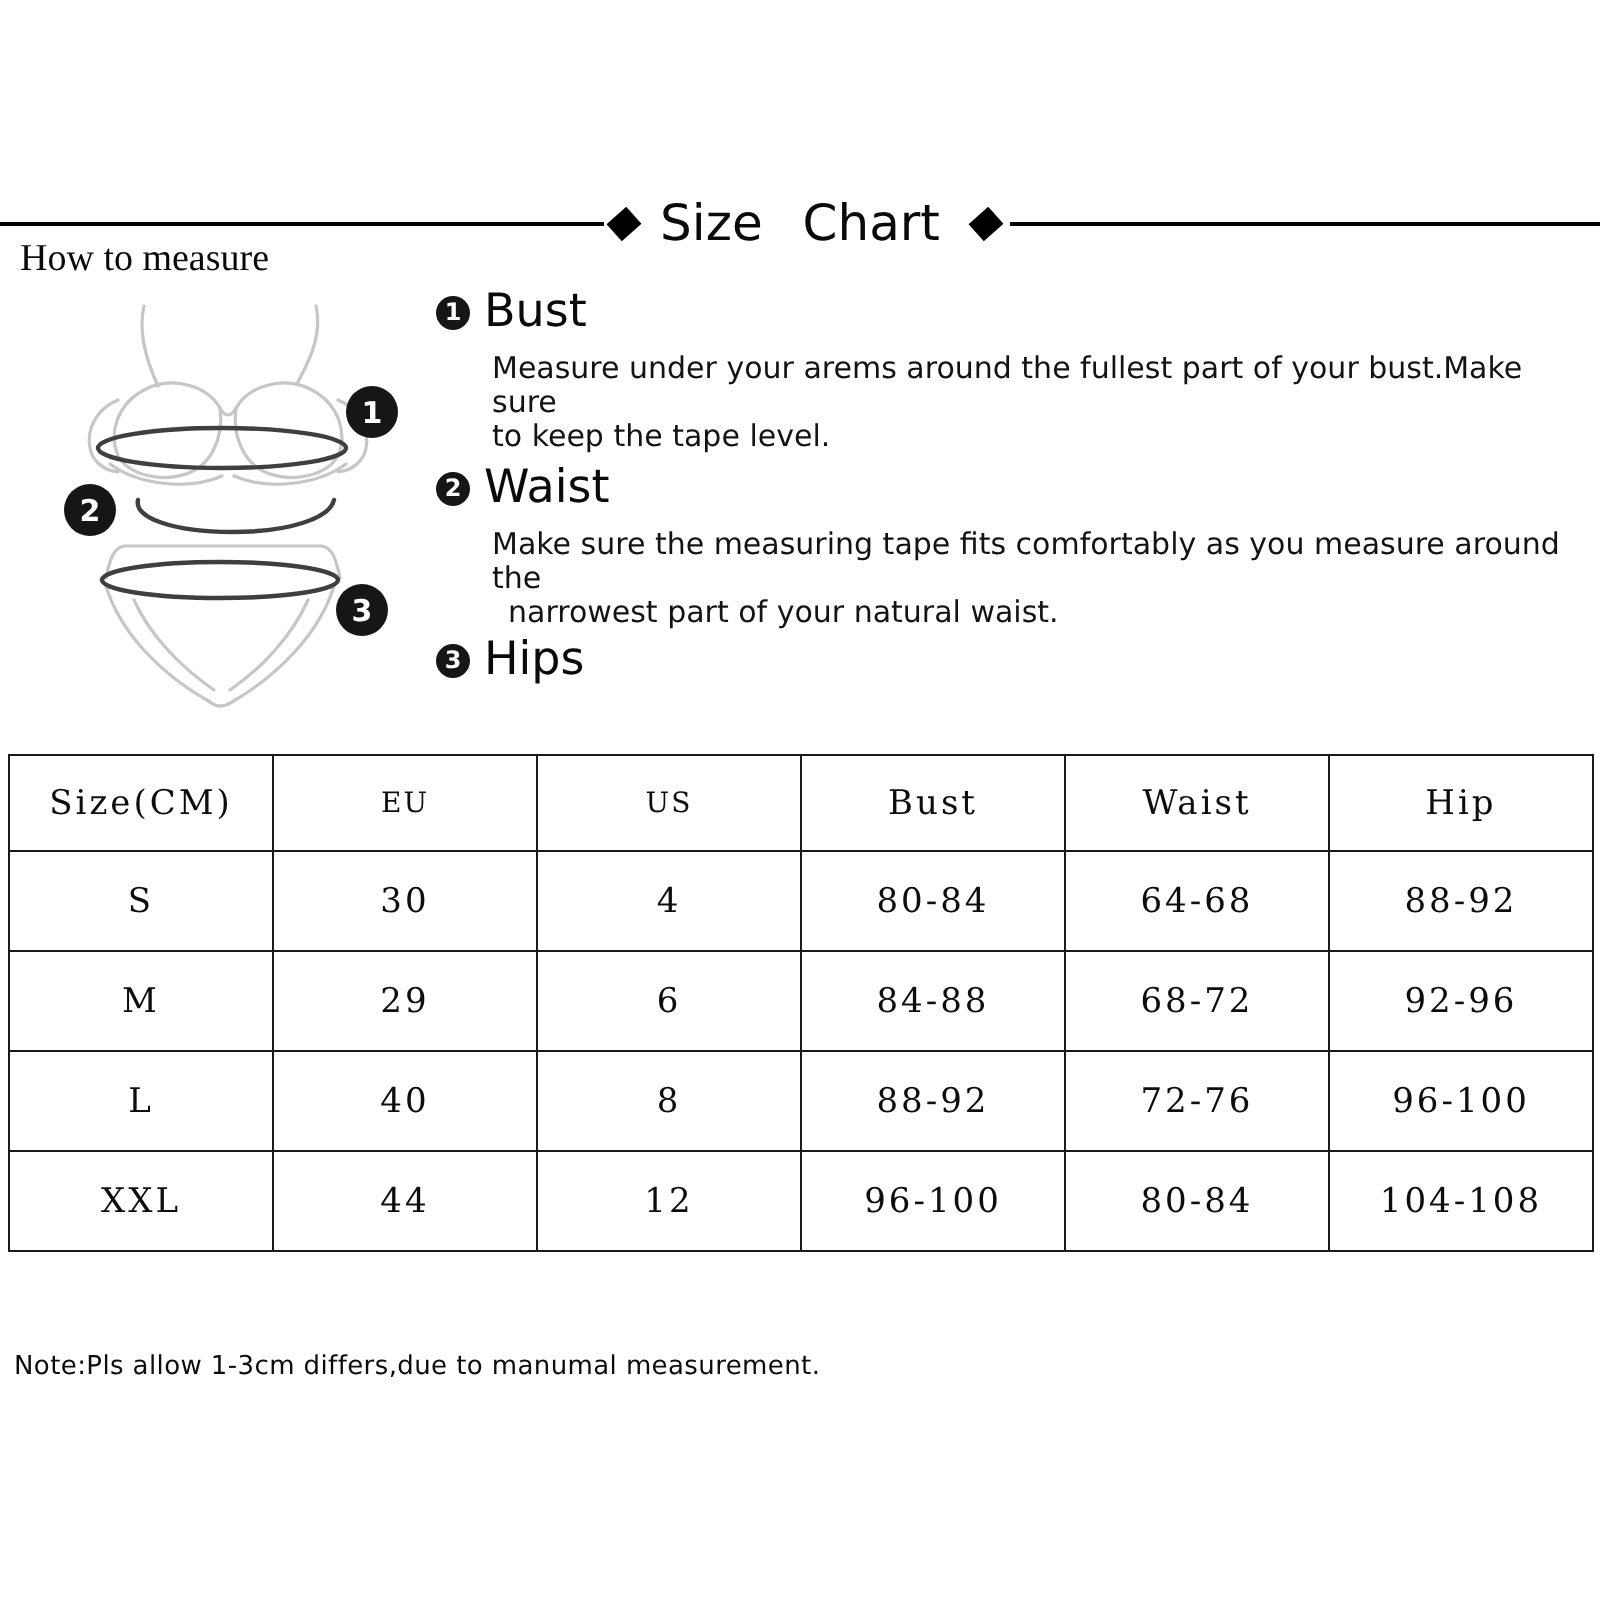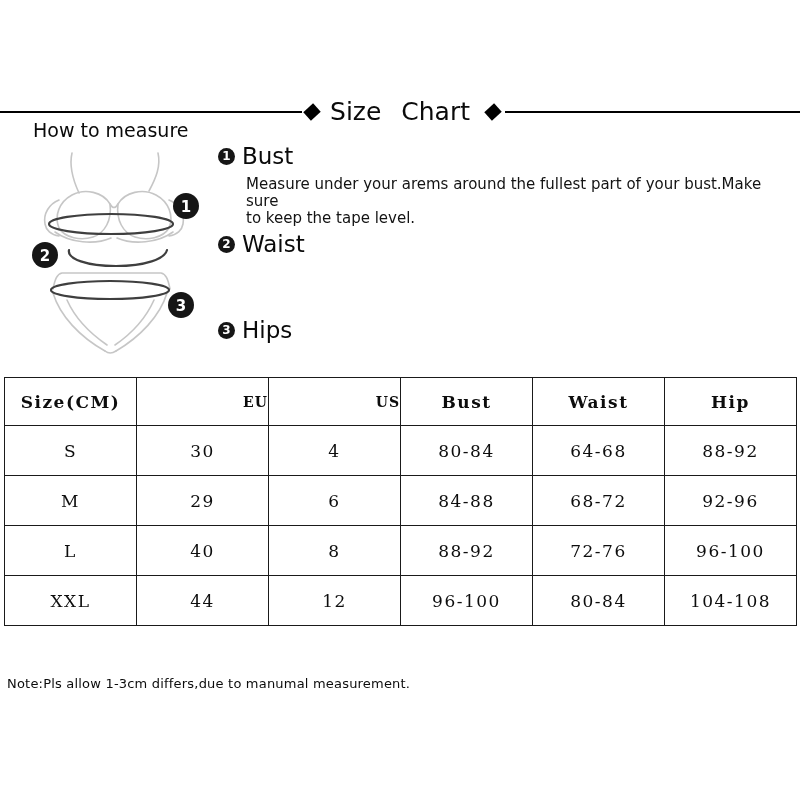--- a/index.html
+++ b/index.html
@@ -13,21 +13,21 @@
   .rule-right{left:505px;top:111px;width:295px;}
   .diamond{position:absolute;width:12px;height:12px;background:#000000;
     transform:rotate(48deg) scale(0.95,1.1);}
   .diamond-left{left:306px;top:106px;}
   .diamond-right{left:487px;top:106px;}
   .page-title{
     position:absolute;left:318px;top:97px;width:164px;text-align:center;
     font-size:25px;word-spacing:12px;color:#0a0a0a;
   }
   
-  .howto-heading{position:absolute;left:33px;top:119px;font-size:19px;color:#0a0a0a;}
+  .howto-heading{position:absolute;left:10px;top:119px;font-size:19px;color:#0a0a0a;font-family:Liberation Serif, serif;}
   .sketch{position:absolute;left:15px;top:140px;}
   
   .sec{position:absolute;left:218px;width:575px;}
   .sec-bust{top:143px;}
   .sec-waist{top:231px;}
   .sec-hips{top:317px;}
   .sec-head{display:flex;align-items:center;gap:7px;height:26px;}
   .num-badge{
     display:inline-flex;align-items:center;justify-content:center;flex:0 0 auto;
     width:17px;height:17px;border-radius:50%;background:#161616;color:#ffffff;
@@ -39,23 +39,23 @@
   
   .size-table{
     position:absolute;left:4px;top:377px;width:793px;
     border-collapse:collapse;table-layout:fixed;
     font-family:"DejaVu Serif","Liberation Serif",serif;color:#0d0d0d;
   }
   .size-table th,.size-table td{
     border:1px solid #1a1a1a;text-align:center;vertical-align:middle;
     font-weight:normal;letter-spacing:1.5px;font-size:17px;padding:0;
   }
-  .size-table thead th{height:47px;font-weight:bold;}
+  .size-table thead th{height:47px;}
   .size-table tbody td{height:49px;}
-  .size-table th.small{font-size:14px;letter-spacing:1px;text-align:right;}
+  .size-table th.small{font-size:14px;letter-spacing:1px;}
   
   .note{position:absolute;left:7px;top:676px;font-size:13px;letter-spacing:0.2px;color:#0c0c0c;}
 </style>
 </head>
 <body>
 
 <div class="page">
 
   <div class="rule rule-left"></div>
   <div class="diamond diamond-left"></div>
@@ -113,20 +113,24 @@
       <div>Measure under your arems around the fullest part of your bust.Make sure</div>
       <div>to keep the tape level.</div>
     </div>
   </div>
 
   <div class="sec sec-waist">
     <div class="sec-head">
       <span class="num-badge">2</span>
       <span class="sec-title">Waist</span>
     </div>
+    <div class="sec-body">
+      <div>Make sure the measuring tape fits comfortably as you measure around the</div>
+      <div class="indent">narrowest part of your natural waist.</div>
+    </div>
   </div>
 
   <div class="sec sec-hips">
     <div class="sec-head">
       <span class="num-badge">3</span>
       <span class="sec-title">Hips</span>
     </div>
   </div>
 
   <table class="size-table">

